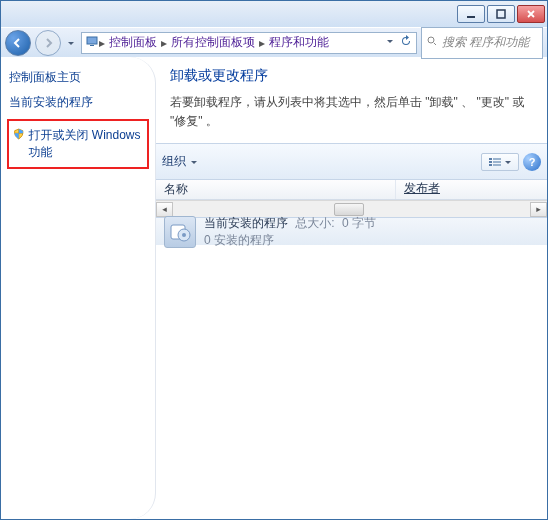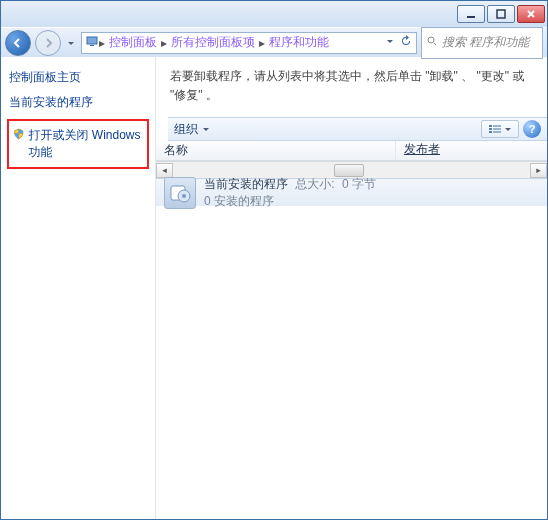--- a/index.html
+++ b/index.html
@@ -10,36 +10,36 @@
 .tbtn.close { background: linear-gradient(#f6a1a1,#d65050); border-color: #9a2f2f; }
 .tbtn svg { width: 10px; height: 10px; }
 .navbar { height: 30px; background: linear-gradient(#eaf1fb,#d3e2f4); border-top: 1px solid #fff; display: flex; align-items: center; padding: 0 4px; gap: 4px; }
 .navbtn { width: 26px; height: 26px; border-radius: 50%; border: 1px solid #5a7da8; display: inline-flex; align-items: center; justify-content: center; }
 .navbtn.back { background: radial-gradient(circle at 30% 30%, #6aa3e8, #1d5fa8); }
 .navbtn.fwd { background: #e6edf4; opacity: .6; }
 .navbtn svg { width: 12px; height: 12px; fill: #fff; }
 .navbtn.fwd svg { fill: #7b8a9c; }
 .drop { width: 12px; height: 20px; display: inline-flex; align-items: center; justify-content: center; }
 .addrwrap { flex: 1; height: 22px; background: #fff; border: 1px solid #9ab3ce; display: flex; align-items: center; padding: 0 4px; }
-.crumb { color: #8b5cf6; padding: 0 3px; }
+.crumb { color: #4c1d95; padding: 0 3px; }
 .crumbsep { color: #555; padding: 0 1px; }
 .addrwrap .refresh { margin-left: auto; }
 .searchwrap { width: 122px; height: 32px; background: #fff; border: 1px solid #9ab3ce; display: flex; align-items: center; padding: 0 4px; color: #888; font-style: italic; }
 .searchwrap .sico { margin-right: 4px; }
 .splitter { display: flex; flex: 1; min-height: 0; }
-.sidebar { width: 155px; background: #fff; padding: 8px 6px; border-right: 1px solid #e1e6ee; }
+.sidebar { width: 155px; background: #fff; padding: 8px 6px; border-right: 1px solid #e1e6ee; border-radius: 26px; }
 .sidelink { color: #0b3e91; padding: 4px 2px; display: block; cursor: pointer; }
 .sidelink.hot { display: flex; align-items: flex-start; gap: 4px; }
 .redbox { border: 2px solid #e22; padding: 2px; margin-top: 4px; }
 .shield { width: 14px; height: 14px; }
 .main { flex: 1; display: flex; flex-direction: column; min-width: 0; }
 .mainpad { padding: 10px 14px 4px; }
 .pagetitle { color: #003a9c; font-size: 14px; font-weight: normal; margin-bottom: 8px; }
 .desc { color: #444; line-height: 1.6; margin-bottom: 8px; }
-.toolbar { height: 24px; background: linear-gradient(#f5f9fe,#e2ecf8); border: 1px solid #c6d5e8; border-left: none; border-right: none; display: flex; align-items: center; padding: 0 6px; margin-left: 12px; }
+.toolbar { height: 37px; background: linear-gradient(#f5f9fe,#e2ecf8); border: 1px solid #c6d5e8; border-left: none; border-right: none; display: flex; align-items: center; padding: 0 6px; }
 .tooldrop { display: flex; align-items: center; gap: 2px; color: #1a3a6e; }
 .spacer { flex: 1; }
 .viewbtn { width: 38px; height: 18px; border: 1px solid #b8c9de; background: linear-gradient(#fbfdff,#e8f0f9); border-radius: 2px; margin-right: 4px; display: inline-flex; align-items: center; justify-content: center; }
 .helpbtn { width: 18px; height: 18px; border-radius: 50%; background: radial-gradient(circle at 30% 30%, #a8d0ff, #2a6fc9); color: #fff; font-weight: bold; display: inline-flex; align-items: center; justify-content: center; font-size: 11px; }
 .listhdr { height: 20px; background: linear-gradient(#fdfdfe,#eef2f7); border-bottom: 1px solid #d4dde9; display: flex; align-items: flex-start; font-size: 11px; color: #2a3b55; }
 .colname { width: 240px; padding-left: 8px; border-right: 1px solid #e2e8f1; height: 100%; display: flex; align-items: center; }
 .colpub { flex: 1; padding-left: 8px; text-decoration: underline; }
 .listbody { flex: 1; background: #fff; overflow: hidden; position: relative; }
 .emptymsg { text-align: center; color: #333; padding-top: 4px; }
 .hscroll { height: 17px; background: #f0f0f0; border-top: 1px solid #d9d9d9; display: flex; align-items: center; }
@@ -132,20 +132,21 @@
               <path d="M7 1l5 2v3H7z" fill="#4aa3ff"></path>
               <path d="M2 6h5v7S2 10 2 6z" fill="#4aa3ff"></path>
             </svg>
           <span>打开或关闭 Windows 功能</span>
         </a>
       </div>
     </div>
 
     <div class="main">
       <div class="mainpad">
+        <h1 class="pagetitle">卸载或更改程序</h1>
         <p class="desc">若要卸载程序，请从列表中将其选中，然后单击 "卸载" 、 "更改" 或 "修复" 。</p>
       </div>
       <div class="toolbar">
         <span class="tooldrop">
           <span>组织</span>
           <svg class="smico" viewBox="0 0 12 12">
               <path d="M3 5l3 3 3-3" fill="#4a5d78"></path>
             </svg>
         </span>
         <span class="spacer"></span>

